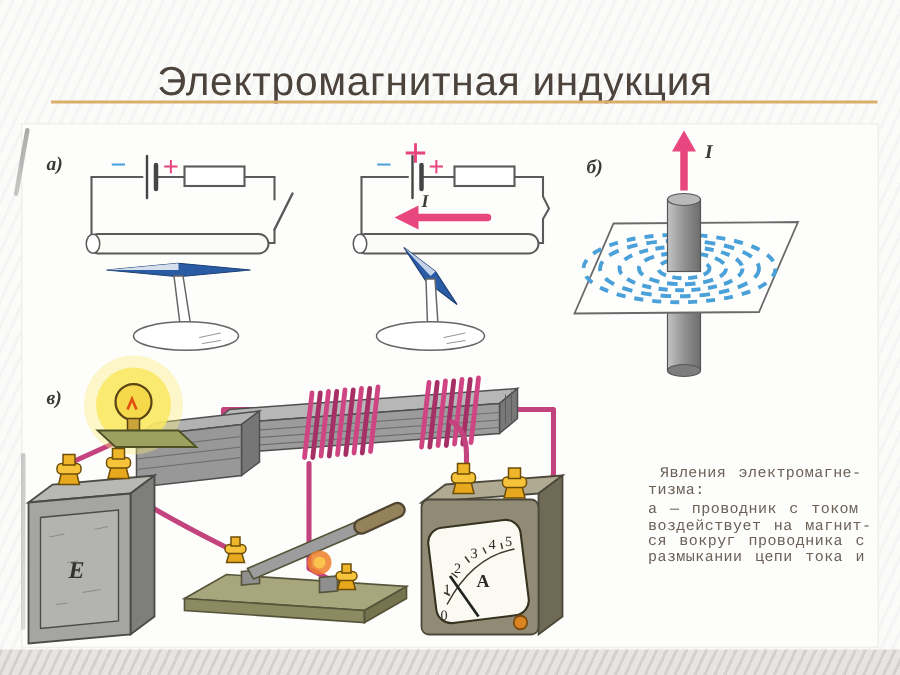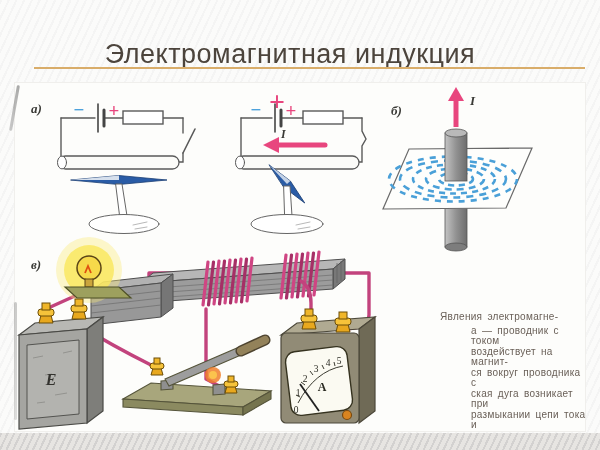--- a/index.html
+++ b/index.html
@@ -28,26 +28,26 @@
   .scan-artifact1{
     position:absolute;left:13px;top:85px;width:3px;height:46px;
     background:linear-gradient(#555,#999);transform:rotate(10deg);opacity:.5;border-radius:2px;
   }
   .scan-artifact2{
     position:absolute;left:14px;top:302px;width:3px;height:118px;
     background:linear-gradient(#777,#aaa);opacity:.38;border-radius:2px;
   }
   .caption{
     position:absolute;left:432px;top:312px;width:156px;
-    font-family:Liberation Sans, sans-serif;
+    font-family:Liberation Mono, monospace;
     font-size:10px;line-height:10.5px;color:#6a6058;
     letter-spacing:0.3px;word-spacing:2px;
   }
   .caption .head .line:first-child{text-indent:8px;}
-  .caption .body{margin-top:3px;margin-left:39px;}
+  .caption .body{margin-top:3px;}
   svg text{font-family:"Liberation Serif", serif;}
   .lbl{font-style:italic;font-weight:bold;fill:#3a3a36;}
 </style>
 </head>
 <body>
 
 <div class="slide-title">Электромагнитная индукция</div>
 <div class="title-underline"></div>
 
 <div class="content-panel">
@@ -273,25 +273,25 @@
       <rect x="320" y="235" width="16" height="7" rx="3" fill="#f6c33a"></rect>
           <rect x="324" y="229" width="8" height="7" fill="#f0b62a"></rect>
     </g>
   </g>
 </svg>
 </div>
 
 <div class="caption">
   <div class="head">
     <div class="line">Явления электромагне-</div>
+    <div class="line">тизма:</div>
   </div>
   <div class="body">
     <div class="line">а — проводник с током</div>
     <div class="line">воздействует на магнит-</div>
     <div class="line">ся вокруг проводника с</div>
-    <div class="line">ская дуга возникает при</div>
     <div class="line">размыкании цепи тока и</div>
   </div>
 </div>
 
 <div class="scan-artifact1"></div>
 <div class="scan-artifact2"></div>
 <div class="bottom-band"></div>
 
 </body></html>

